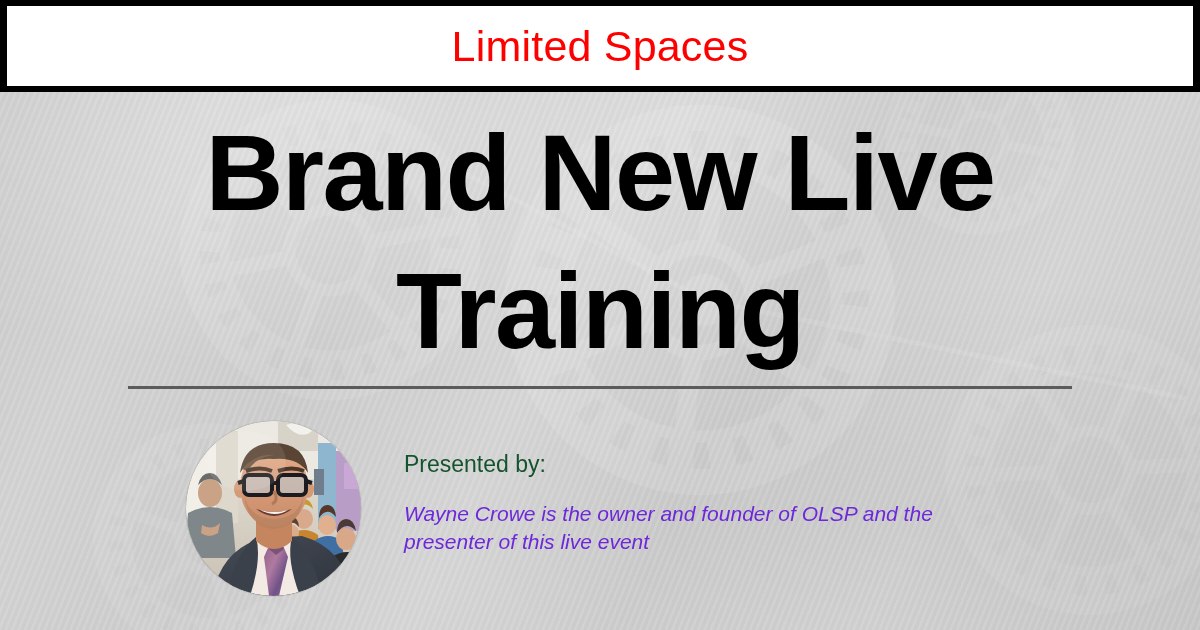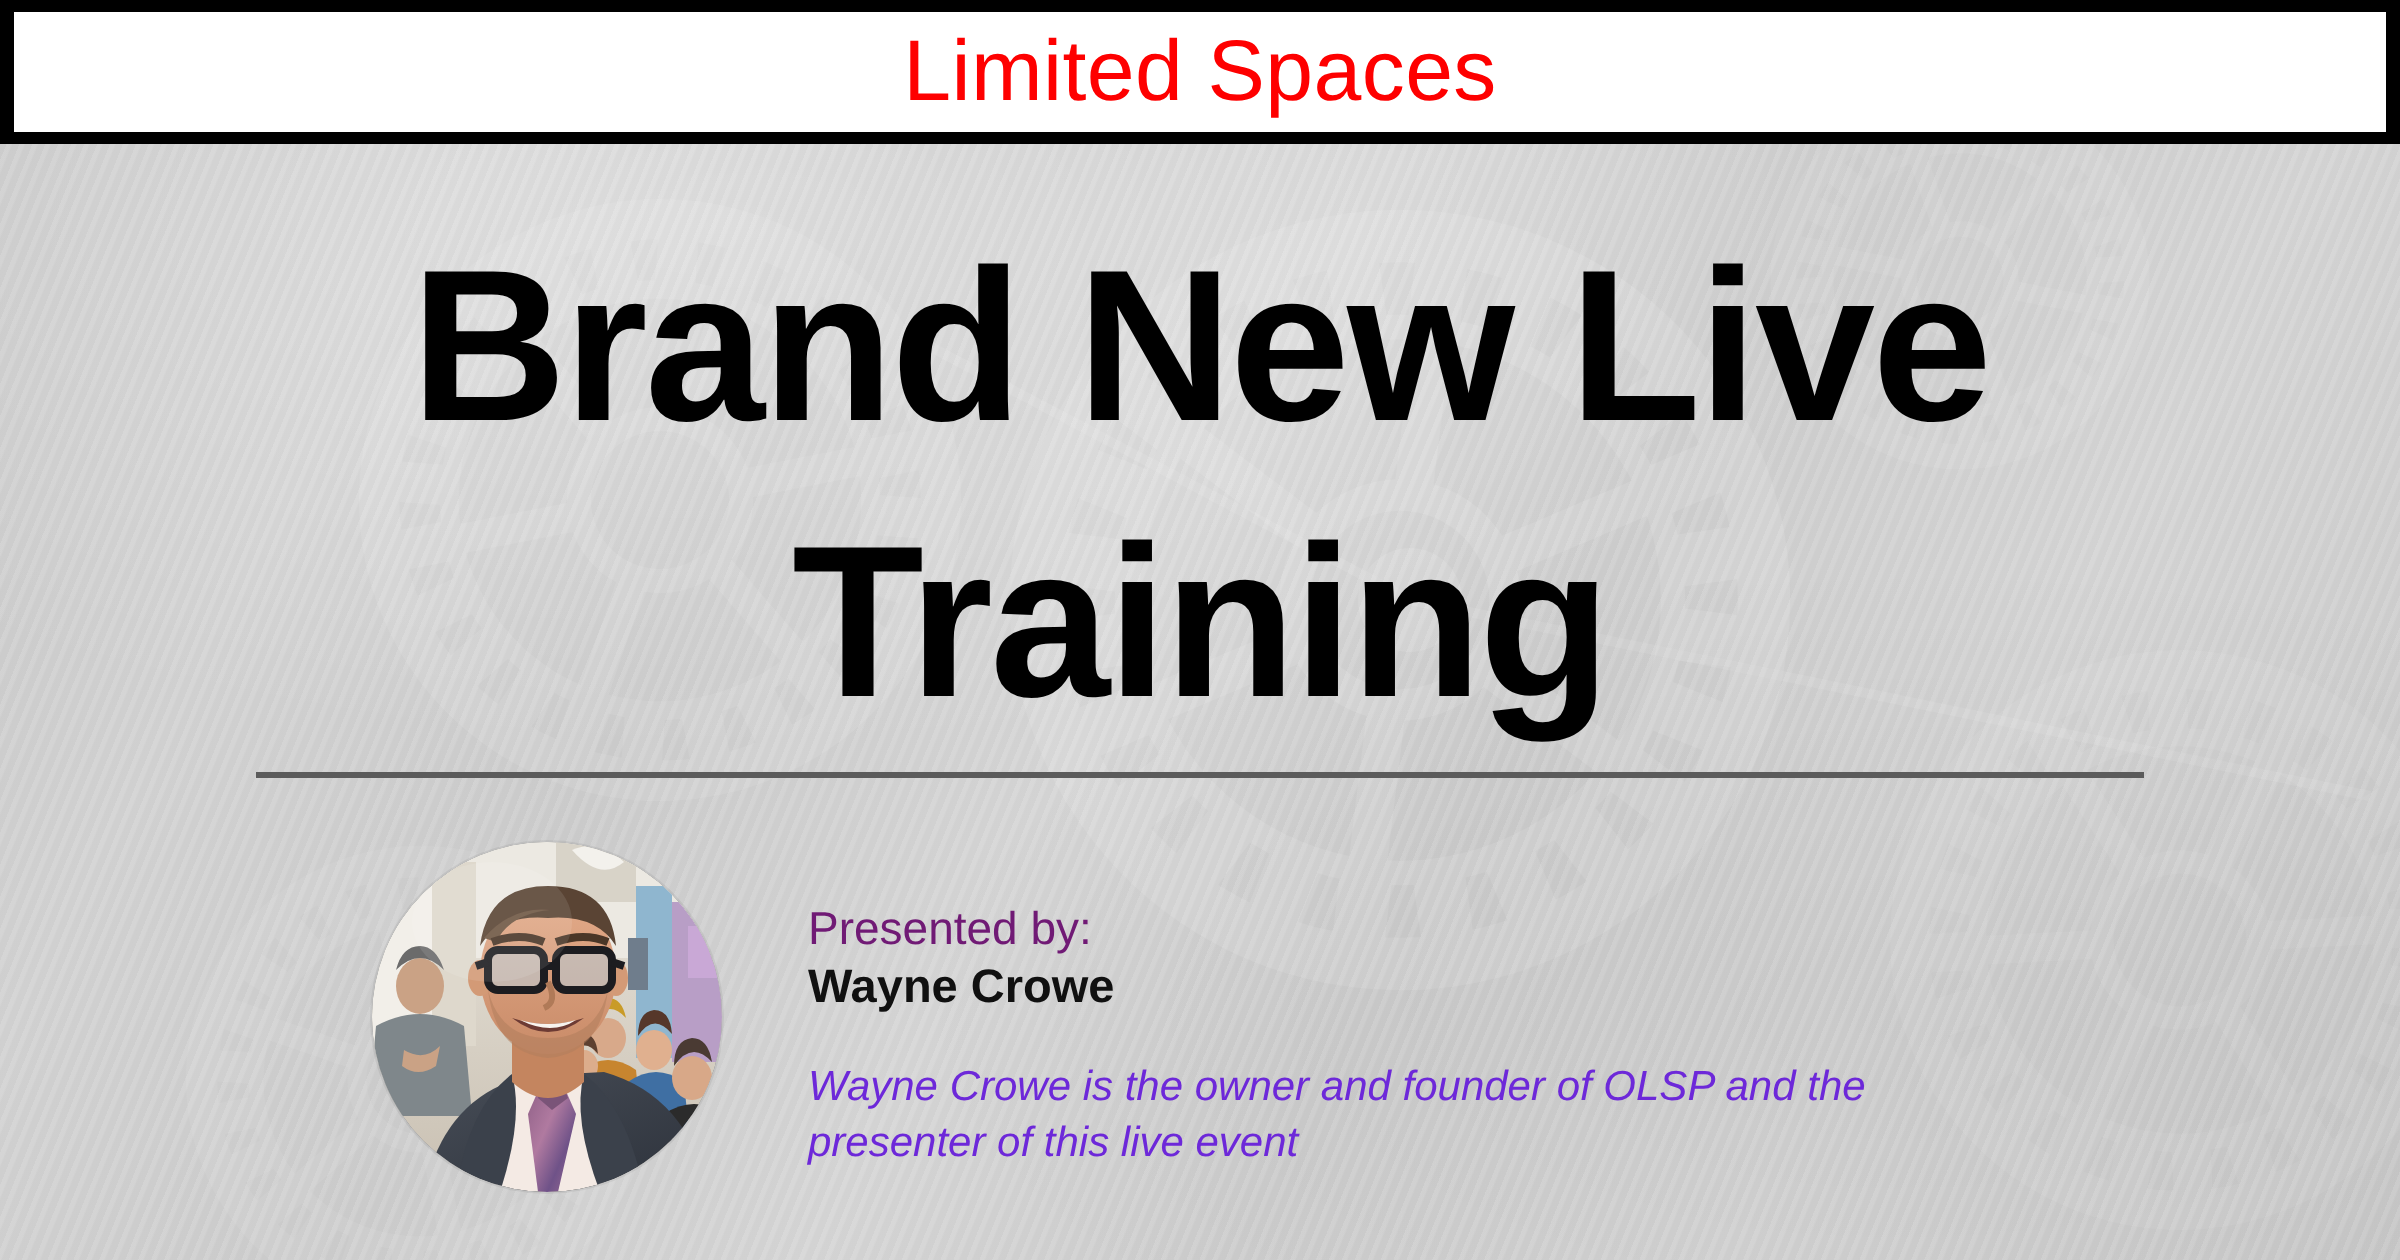--- a/index.html
+++ b/index.html
@@ -51,21 +51,21 @@
     inset: 0;
     opacity: 0.5;
   }
 
   
   .banner {
     position: absolute;
     left: 0;
     top: 0;
     width: 1200px;
-    height: 72px;
+    height: 92px;
     box-sizing: border-box;
     background: #ffffff;
     border: 6px solid #000000;
     border-left-width: 7px;
     border-right-width: 7px;
     display: flex;
     align-items: center;
     justify-content: center;
     z-index: 5;
   }
@@ -129,21 +129,21 @@
     background: #8d8f92;
     box-shadow: 0 0 0 1px rgba(0,0,0,0.06);
   }
   .avatar svg { display: block; width: 175px; height: 175px; }
 
   .presenter-text {
     margin-left: 43px;
     padding-top: 29px;
   }
   .presented-by {
-    color: #701a75;
+    color: #14532d;
     font-size: 23px;
     font-weight: 400;
     line-height: 1.22;
     margin: 0;
   }
   .presenter-name {
     color: #101010;
     font-size: 23.5px;
     font-weight: 700;
     line-height: 1.22;
@@ -364,18 +364,17 @@
           <path d="M70 88 q18 14 36 0 q-18 6 -36 0 z" fill="#6d3b34"></path>
           <path d="M74 89 q16 8 28 0 q-14 4 -28 0 z" fill="#f7f3ee"></path>
 
           <ellipse cx="60" cy="40" rx="40" ry="30" fill="#ffffff" opacity="0.10"></ellipse>
         </g>
       </svg>
     </div>
 
     <div class="presenter-text">
       <p class="presented-by">Presented by:</p>
-      <p class="presenter-name">Wayne Crowe</p>
       <p class="presenter-bio">Wayne Crowe is the owner and founder of OLSP and the presenter of this live event</p>
     </div>
   </div>
 
 </div>
 
 </body></html>

